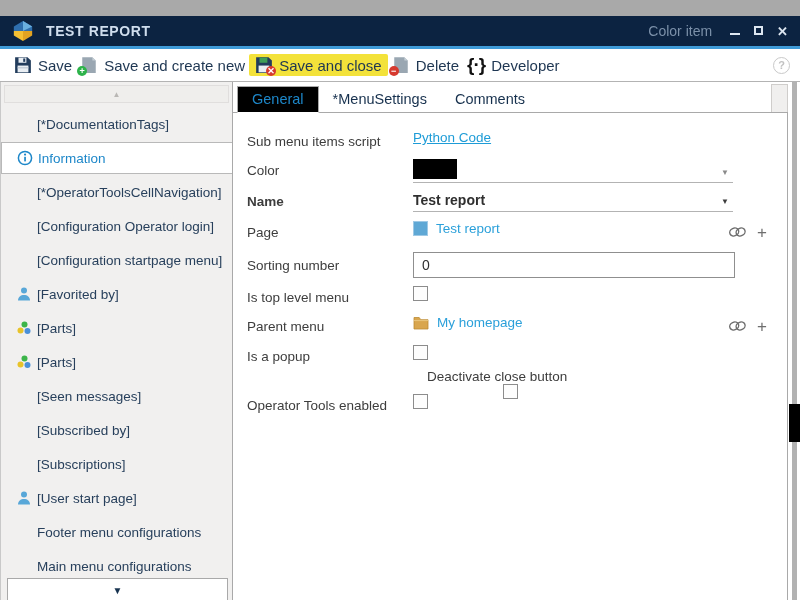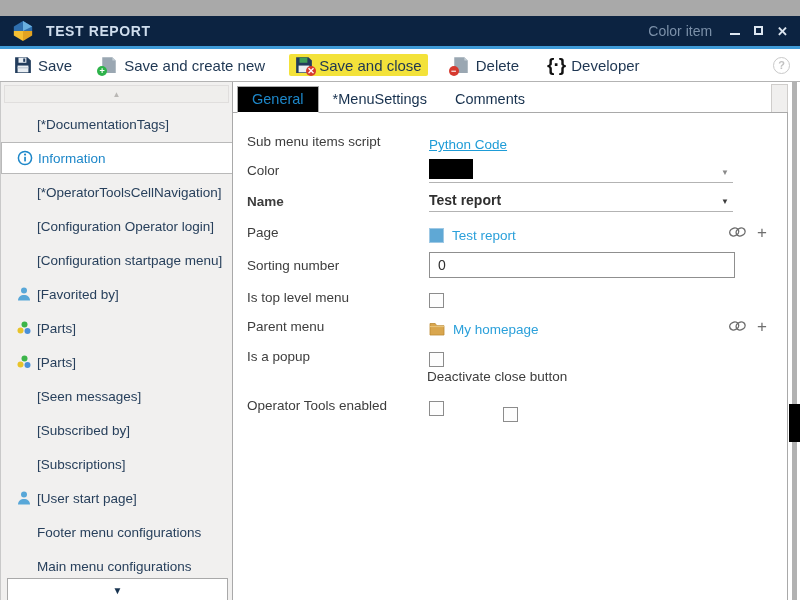--- a/index.html
+++ b/index.html
@@ -13,21 +13,21 @@
   .titlebar-right { margin-left:auto; display:flex; align-items:center; gap:18px; }
   .context-label { color:#7b90a9; font-size:14px; }
   .winbtns { display:flex; align-items:center; gap:14px; padding-right:4px; }
   .winbtn { color:#dde6f0; font-size:12px; line-height:1; cursor:default; }
   .btn-min { width:10px; height:2px; background:#dde6f0; display:inline-block; margin-top:8px; }
   .btn-max { width:9px; height:9px; border:2px solid #dde6f0; display:inline-block; }
   .btn-close { font-weight:bold; font-size:13px; }
   .accent { height:3px; background:#3f9bd8; flex:0 0 auto; }
 
   
-  .toolbar { height:33px; background:#fff; border-bottom:1px solid #b3b3b3; display:flex; align-items:center; padding:0 10px; gap:20px; flex:0 0 auto; }
+  .toolbar { height:33px; background:#fff; border-bottom:1px solid #b3b3b3; display:flex; align-items:center; padding:0 10px; flex:0 0 auto; }
   .tool-btn { display:flex; align-items:center; gap:6px; font-size:15px; color:#1e3652; cursor:default; padding:2px 4px; }
   .tool-btn.hilite { border-radius:2px; padding:2px 6px; }
   .tool-icon { position:relative; width:18px; height:18px; flex:0 0 auto; }
   .badge { position:absolute; width:10px; height:10px; border-radius:50%; color:#fff; font-size:9px; line-height:10px; text-align:center; font-weight:bold; }
   .dev-glyph { font-size:19px; font-weight:bold; color:#111; letter-spacing:-1px; }
   .help-btn { margin-left:auto; width:17px; height:17px; border:1.5px solid #c9c9c9; border-radius:50%; color:#c2c2c2; font-size:11px; font-weight:bold; display:flex; align-items:center; justify-content:center; }
 
   
   .body { flex:1 1 auto; display:flex; min-height:0; border-bottom:8px solid #a9a9a9; border-left:1px solid #c9c9c9; }
 
@@ -44,23 +44,23 @@
   .tabstrip { height:30px; display:flex; align-items:flex-end; padding-left:4px; position:relative; z-index:2; }
   .tab { font-size:14.5px; color:#16304d; padding:4px 14px 5px 14px; cursor:default; }
   .tab.active { color:#1d87c9; background:#000000; border:1px solid #a9a9a9; border-bottom:1px solid #fff; margin-bottom:-1px; }
   .panel { flex:1 1 auto; border-top:1px solid #a9a9a9; border-right:1px solid #a9a9a9; border-bottom:1px solid #a9a9a9; background:#fff; padding:12px 14px 0 14px; position:relative; z-index:1; }
   .tabcorner { position:absolute; top:2px; right:12px; width:17px; height:30px; background:#f0efee; border:1px solid #cfcdcb; z-index:0; }
   .right-edge { position:absolute; top:0; bottom:0; right:0; width:12px; background:#fff; }
   .right-edge .bar { position:absolute; top:0; bottom:0; right:3px; width:5px; background:#b2b2b2; }
   .redaction { position:absolute; right:0; width:11px; height:38px; top:322px; background:#000; z-index:5; }
 
   
-  .frow { display:flex; align-items:center; position:relative;gap:16px; }
+  .frow { display:flex; align-items:center; position:relative; }
   .lbl { width:166px; flex:0 0 auto; font-size:13.5px; color:#3d3d3d; }
-  .fld { flex:1 1 auto; position:relative; display:flex; align-items:flex-end; min-height:22px; }
+  .fld { flex:1 1 auto; position:relative; display:flex; align-items:flex-start; min-height:22px; }
   .combo-line { display:flex; align-items:center; width:calc(100% - 40px); border-bottom:1px solid #b3b3b3; padding:1px 4px 3px 0; position:relative; min-height:22px; }
   .combo-arrow { position:absolute; right:4px; bottom:5px; font-size:8px; color:#8a8a8a; }
   .combo-arrow.dark { color:#3c3c3c; }
   .swatch { width:44px; height:20px; }
   .combo-text { font-size:14px; color:#2f2f2f; }
   a.link { font-size:13.5px; color:#2ba0da; text-decoration:none; cursor:pointer; }
   a.link.underline { text-decoration:underline; color:#1e9cd7; }
   .textinput { width:calc(100% - 38px); height:26px; border:1px solid #8f8f8f; font-size:14px; color:#2f2f2f; padding:0 8px; font-family:"Liberation Sans", sans-serif; background:#fff; }
   .checkbox { width:15px; height:15px; border:1px solid #8c8c8c; background:#fdfdfd; display:inline-block; }
   .row-actions { position:absolute; right:6px; top:50%; transform:translateY(-50%); display:flex; align-items:center; gap:10px; }

